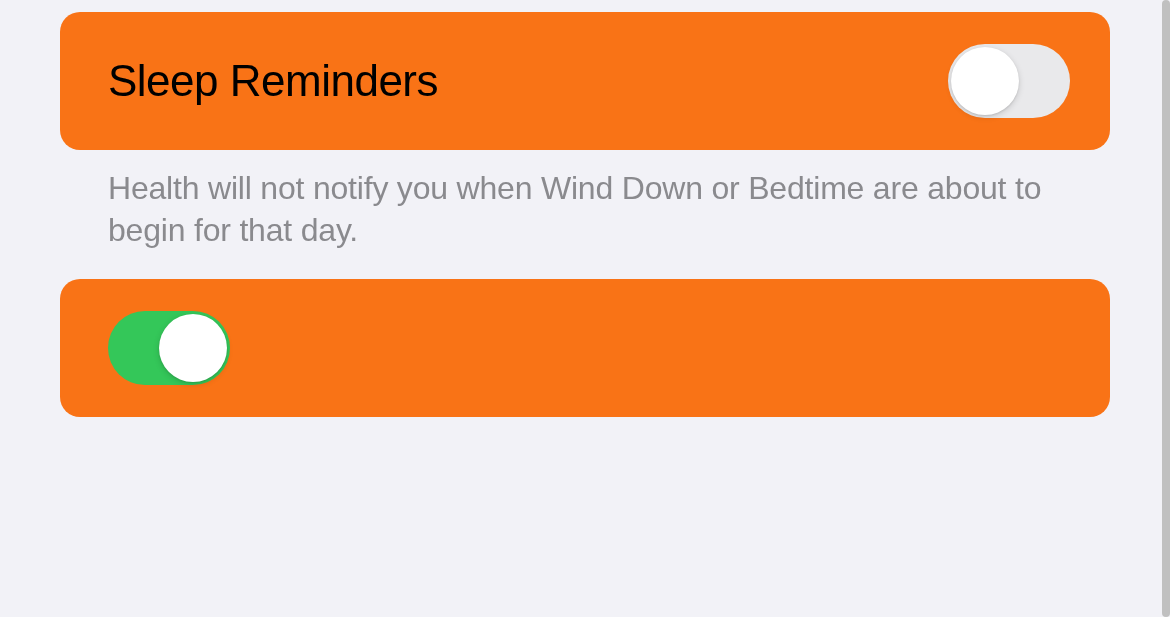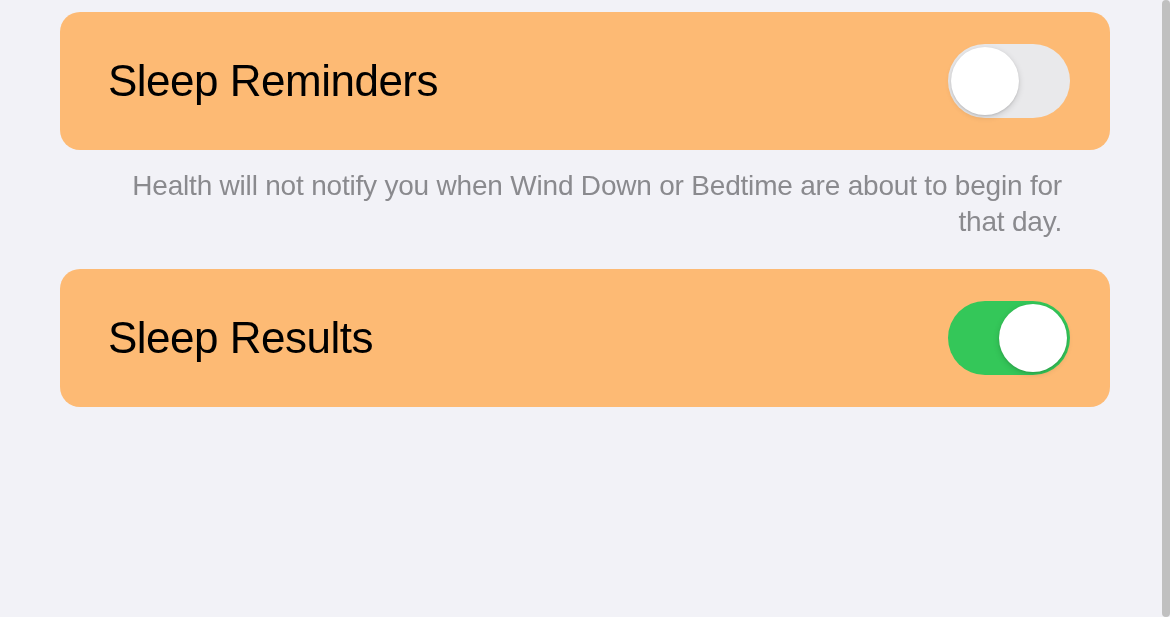--- a/index.html
+++ b/index.html
@@ -21,21 +21,21 @@
       top: 0;
       width: 8px;
       height: 100%;
       background-color: #c0c0c0;
       border-radius: 4px;
     }
     .container {
       padding: 12px 60px 0 60px;
     }
     .setting-row {
-      background-color: #fdba74;
+      background-color: #f97316;
       border-radius: 20px;
       display: flex;
       align-items: center;
       justify-content: space-between;
       padding: 32px 40px 32px 48px;
     }
     .setting-label {
       font-size: 44px;
       font-weight: 400;
       color: #000000;
@@ -65,43 +65,41 @@
       box-shadow: 0 2px 6px rgba(0,0,0,0.15), 0 1px 2px rgba(0,0,0,0.1);
       transition: left 0.2s;
     }
     .toggle.off .toggle-knob {
       left: 3px;
     }
     .toggle.on .toggle-knob {
       left: 51px;
     }
     .description {
-      font-size: 28px;
+      font-size: 32px;
       color: #8a8a8e;
       line-height: 1.3;
       padding: 18px 48px 28px 48px;
       letter-spacing: -0.2px;
-      text-align: right;
     }
   </style>
 </head>
 <body>
 
 <div class="container">
 
   <div class="setting-row">
     <span class="setting-label">Sleep Reminders</span>
     <div class="toggle off">
       <div class="toggle-knob"></div>
     </div>
   </div>
   <div class="description">Health will not notify you when Wind Down or Bedtime are about to begin for that day.</div>
 
   <div class="setting-row">
-    <span class="setting-label">Sleep Results</span>
     <div class="toggle on">
       <div class="toggle-knob"></div>
     </div>
   </div>
 
 </div>
 
 <div class="scrollbar"></div>
 
 </body></html>

